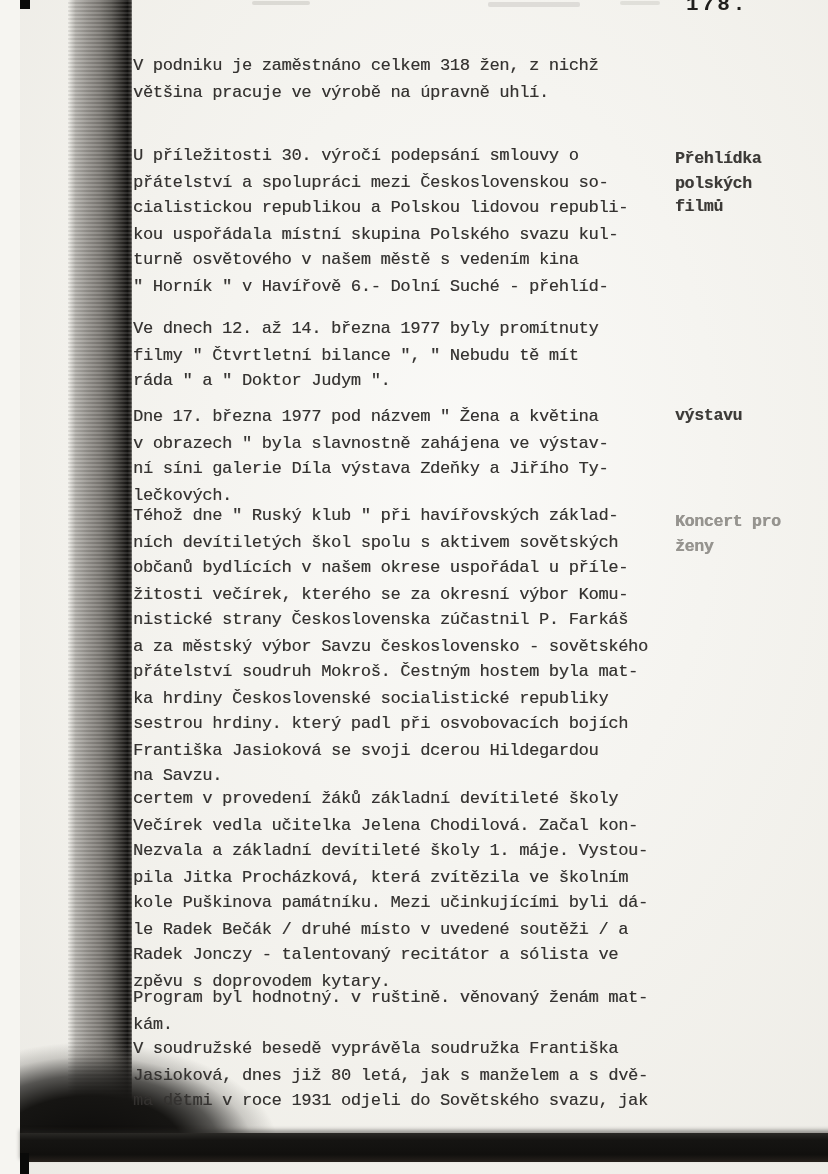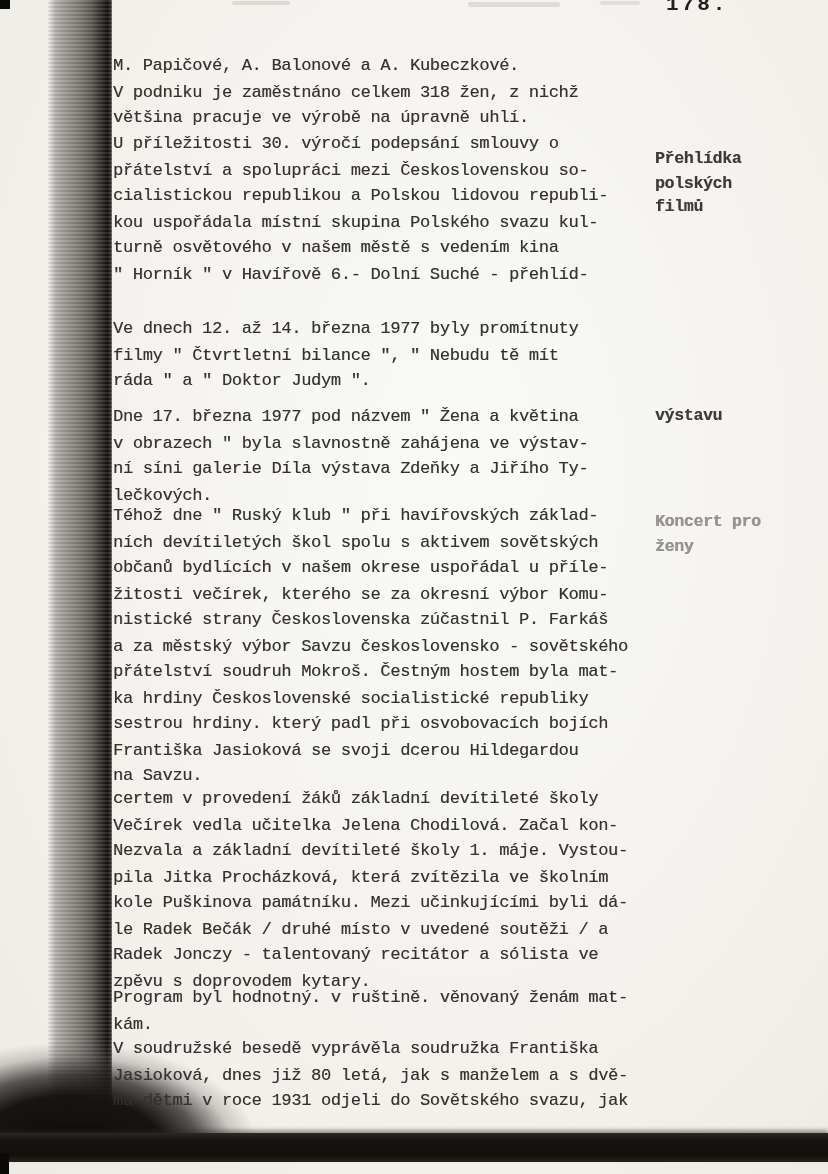--- a/index.html
+++ b/index.html
@@ -8,20 +8,21 @@
     background:#f6f5f1;
     overflow:hidden;
     font-family:"Liberation Mono","DejaVu Sans Mono",monospace;
     position:relative;
   }
   .page{
     position:absolute;inset:0;
     background:
       radial-gradient(ellipse at 55% 40%, rgba(255,255,255,0.55) 0%, rgba(236,234,228,0.35) 70%, rgba(226,224,218,0.45) 100%),
       #f4f3ee;
+    margin-left: 20px;
   }
   
   .binding{
     position:absolute;left:48px;top:0;width:64px;height:1145px;
     background:
       repeating-linear-gradient(to bottom, rgba(255,255,255,0.10) 0 2px, rgba(0,0,0,0.07) 2px 4px),
       linear-gradient(to right,
         rgba(150,148,144,0) 0%,
         #b3b1ac 12%,
         #97948f 30%,
@@ -75,26 +76,25 @@
   <div class="bottom-band"></div>
   <div class="corner-mark tl"></div>
   <div class="corner-mark bl"></div>
   <div class="artifact a1"></div>
   <div class="artifact a2"></div>
   <div class="artifact a3"></div>
 
   <div class="page-number">178.</div>
 
   <div class="para" style="top:53px">
-    <div class="line">M. Papičové, A. Balonové a A. Kubeczkové.</div>
     <div class="line">V podniku je zaměstnáno celkem 318 žen, z nichž</div>
     <div class="line">většina pracuje ve výrobě na úpravně uhlí.</div>
   </div>
 
-  <div class="para" style="top:131px">
+  <div class="para" style="top:143px">
     <div class="line">U příležitosti 30. výročí podepsání smlouvy o</div>
     <div class="line">přátelství a spolupráci mezi Československou so-</div>
     <div class="line">cialistickou republikou a Polskou lidovou republi-</div>
     <div class="line">kou uspořádala místní skupina Polského svazu kul-</div>
     <div class="line">turně osvětového v našem městě s vedením kina</div>
     <div class="line">" Horník " v Havířově 6.- Dolní Suché - přehlíd-</div>
   </div>
 
   <div class="para" style="top:316px">
     <div class="line">Ve dnech 12. až 14. března 1977 byly promítnuty</div>

